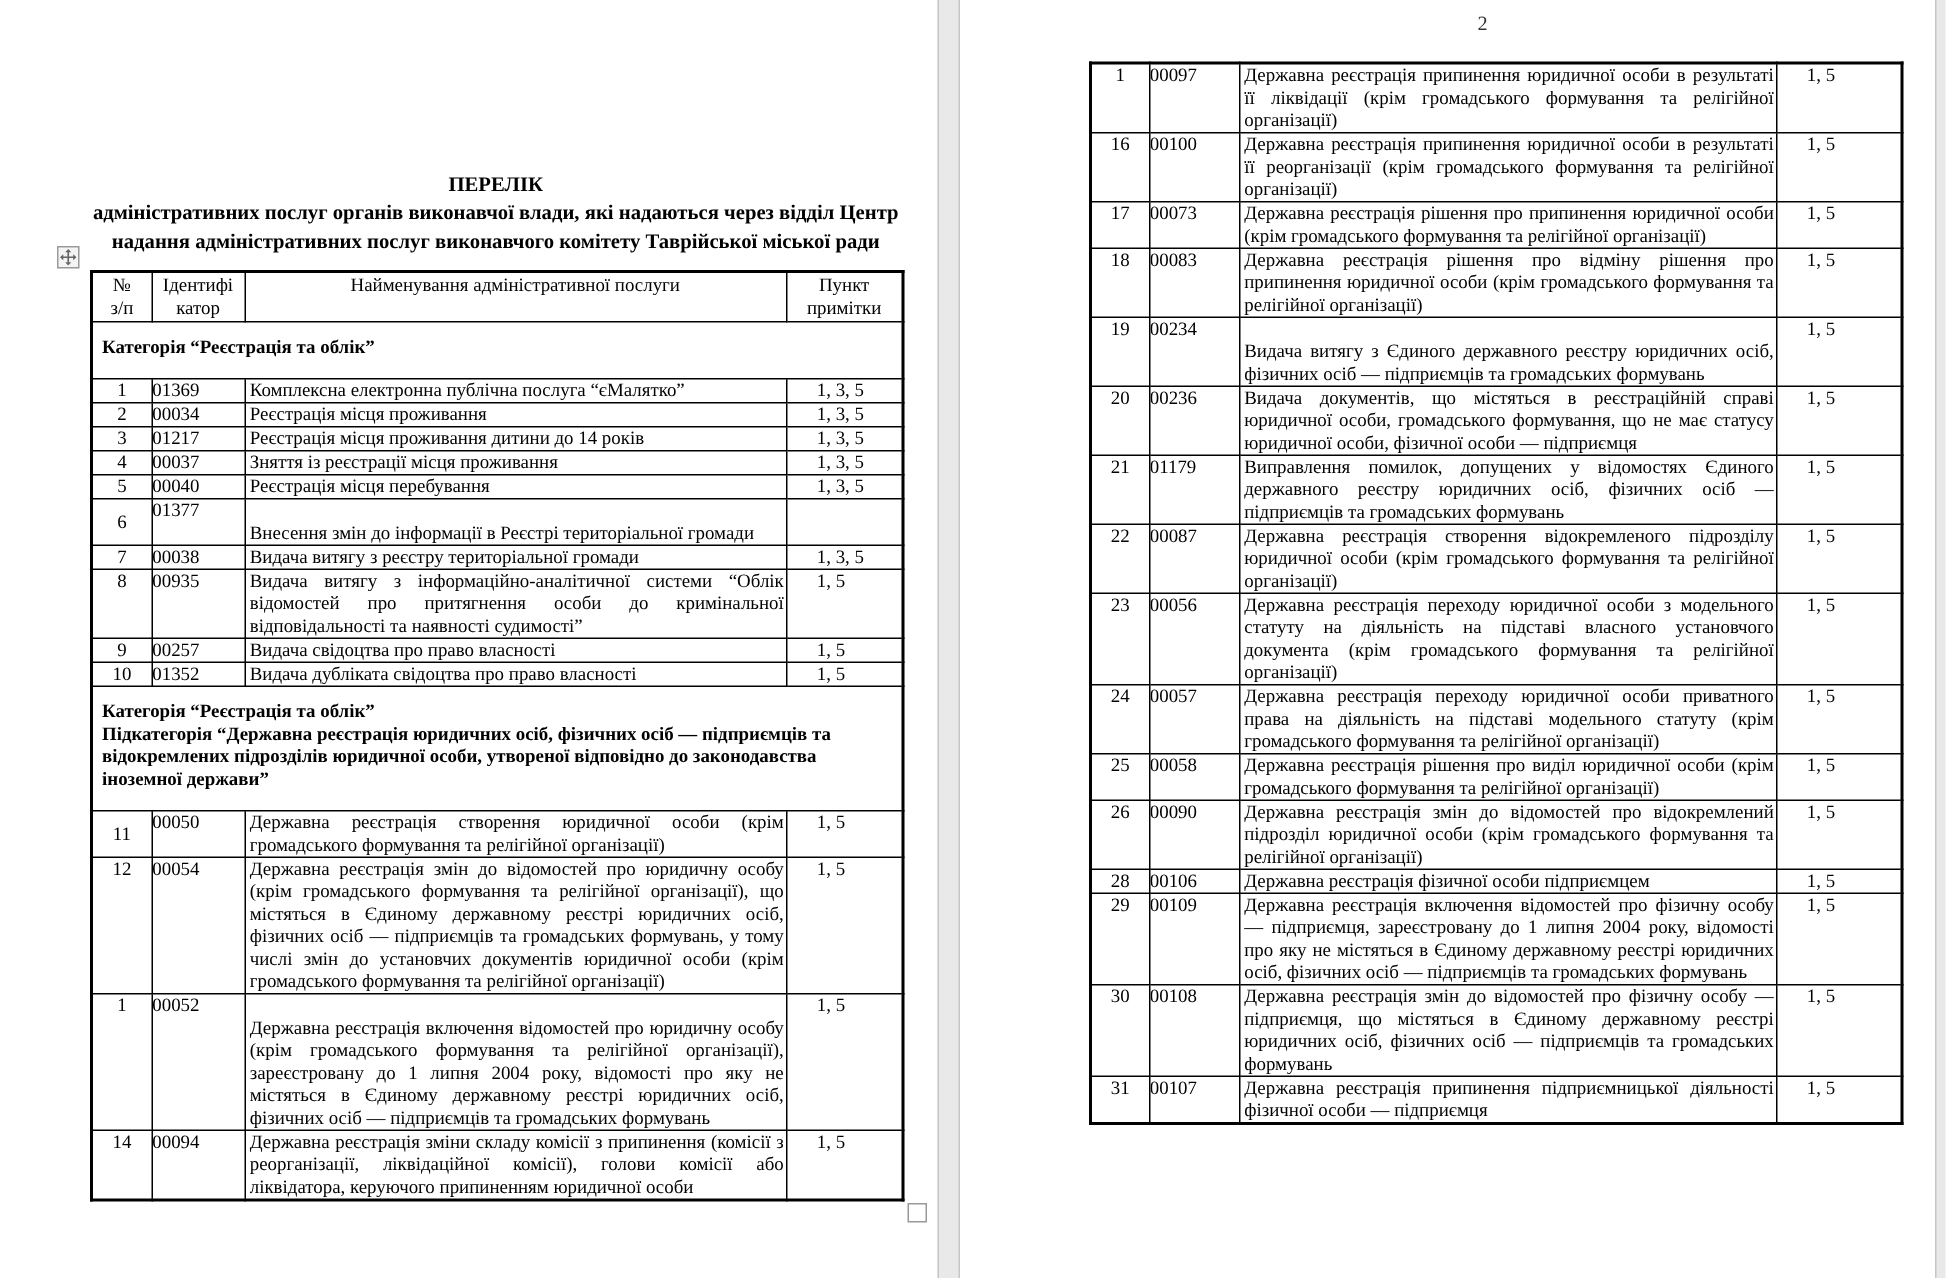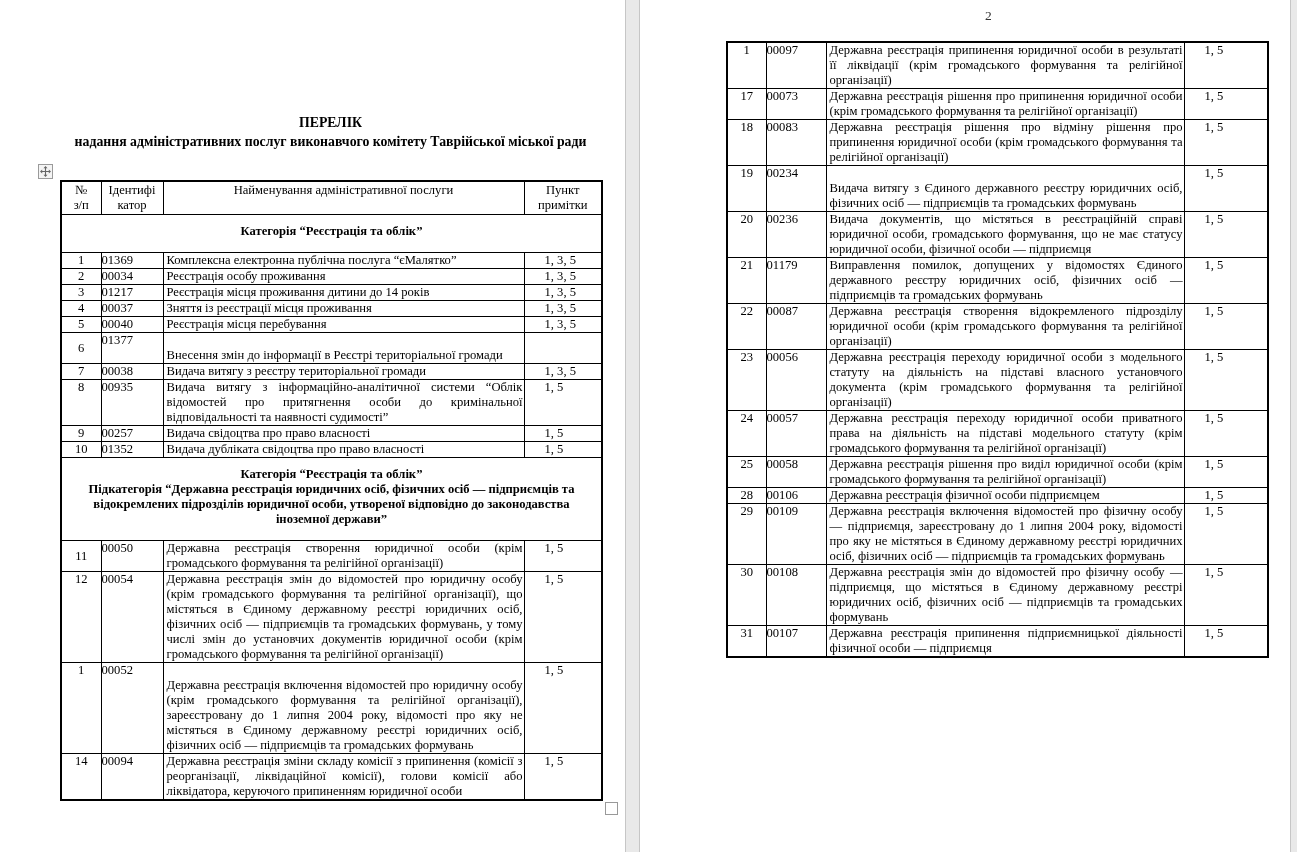--- a/index.html
+++ b/index.html
@@ -25,31 +25,32 @@
     border:2px solid #000;font-size:12.6px;line-height:15px;}
   .t1{top:180px;left:60px;width:541px;}
   .t2{top:41px;left:86px;width:541px;}
   .doc-table th,.doc-table td{border:1px solid #000;vertical-align:top;padding:0;overflow:hidden;}
   .doc-table th{font-weight:normal;text-align:center;white-space:pre-line;padding:1px 0;}
   td.num{text-align:center;}
   td.id{text-align:left;}
   td.name{text-align:justify;white-space:pre-line;padding:0 1px 0 3px;}
   td.note{padding-left:20px;}
   td.mid{vertical-align:middle;}
-  td.cat{text-align:center;font-weight:bold;padding:9px 6px 13px;}
+  td.cat{font-weight:bold;padding:9px 6px 13px;}
   .page-num{position:absolute;top:8px;left:345px;font-size:13.5px;color:#333;}
 </style>
 </head>
 <body>
 
 <div>
 
   <section class="page page1">
     <div class="doc-title">
       <div>ПЕРЕЛІК</div>
+      <div>адміністративних послуг органів виконавчої влади, які надаються через відділ Центр</div>
       <div>надання адміністративних послуг виконавчого комітету Таврійської міської ради</div>
     </div>
 
     <div class="move-handle">
       <span style="display:flex;">
         <svg width="11" height="11" viewBox="0 0 12 12">
           <path d="M6 2v8M2 6h8" stroke="#666" stroke-width="1.2" fill="none"></path>
           <path d="M6 0l2.2 2.4H3.8zM6 12l2.2-2.4H3.8zM0 6l2.4-2.2v4.4zM12 6l-2.4-2.2v4.4z" fill="#666"></path>
         </svg>
       </span>
@@ -81,21 +82,21 @@
           </tr>
           <tr>
             <td class="num">1</td>
             <td class="id">01369</td>
             <td class="name">Комплексна електронна публічна послуга “єМалятко”</td>
             <td class="note">1, 3, 5</td>
           </tr>
           <tr>
             <td class="num">2</td>
             <td class="id">00034</td>
-            <td class="name">Реєстрація особу проживання</td>
+            <td class="name">Реєстрація місця проживання</td>
             <td class="note">1, 3, 5</td>
           </tr>
           <tr>
             <td class="num">3</td>
             <td class="id">01217</td>
             <td class="name">Реєстрація місця проживання дитини до 14 років</td>
             <td class="note">1, 3, 5</td>
           </tr>
           <tr>
             <td class="num">4</td>
@@ -189,20 +190,26 @@
           <col style="width:84px">
         </colgroup>
       <tbody id="t2-body">
           <tr>
             <td class="num">1</td>
             <td class="id">00097</td>
             <td class="name">Державна реєстрація припинення юридичної особи в результаті її ліквідації (крім громадського формування та релігійної організації)</td>
             <td class="note">1, 5</td>
           </tr>
           <tr>
+            <td class="num">16</td>
+            <td class="id">00100</td>
+            <td class="name">Державна реєстрація припинення юридичної особи в результаті її реорганізації (крім громадського формування та релігійної організації)</td>
+            <td class="note">1, 5</td>
+          </tr>
+          <tr>
             <td class="num">17</td>
             <td class="id">00073</td>
             <td class="name">Державна реєстрація рішення про припинення юридичної особи (крім громадського формування та релігійної організації)</td>
             <td class="note">1, 5</td>
           </tr>
           <tr>
             <td class="num">18</td>
             <td class="id">00083</td>
             <td class="name">Державна реєстрація рішення про відміну рішення про припинення юридичної особи (крім громадського формування та релігійної організації)</td>
             <td class="note">1, 5</td>
@@ -244,20 +251,26 @@
             <td class="name">Державна реєстрація переходу юридичної особи приватного права на діяльність на підставі модельного статуту (крім громадського формування та релігійної організації)</td>
             <td class="note">1, 5</td>
           </tr>
           <tr>
             <td class="num">25</td>
             <td class="id">00058</td>
             <td class="name">Державна реєстрація рішення про виділ юридичної особи (крім громадського формування та релігійної організації)</td>
             <td class="note">1, 5</td>
           </tr>
           <tr>
+            <td class="num">26</td>
+            <td class="id">00090</td>
+            <td class="name">Державна реєстрація змін до відомостей про відокремлений підрозділ юридичної особи (крім громадського формування та релігійної організації)</td>
+            <td class="note">1, 5</td>
+          </tr>
+          <tr>
             <td class="num">28</td>
             <td class="id">00106</td>
             <td class="name">Державна реєстрація фізичної особи підприємцем</td>
             <td class="note">1, 5</td>
           </tr>
           <tr>
             <td class="num">29</td>
             <td class="id">00109</td>
             <td class="name">Державна реєстрація включення відомостей про фізичну особу — підприємця, зареєстровану до 1 липня 2004 року, відомості про яку не містяться в Єдиному державному реєстрі юридичних осіб, фізичних осіб — підприємців та громадських формувань</td>
             <td class="note">1, 5</td>

